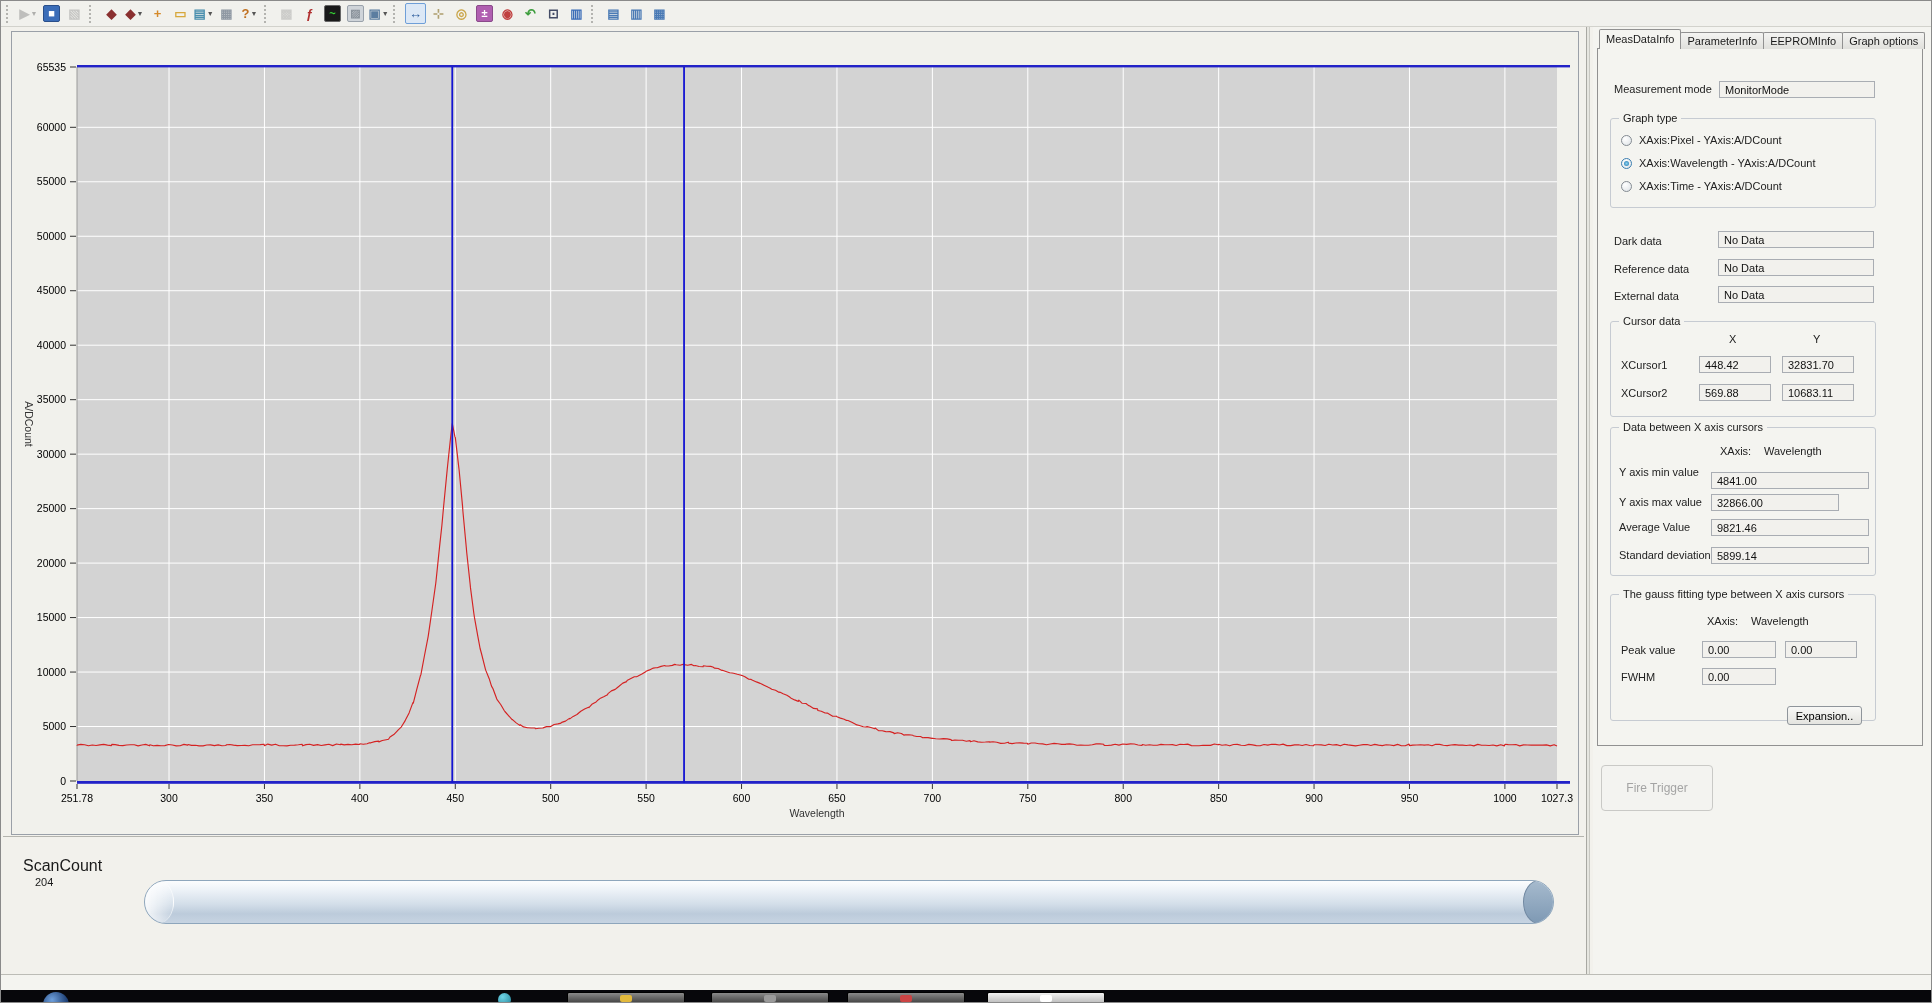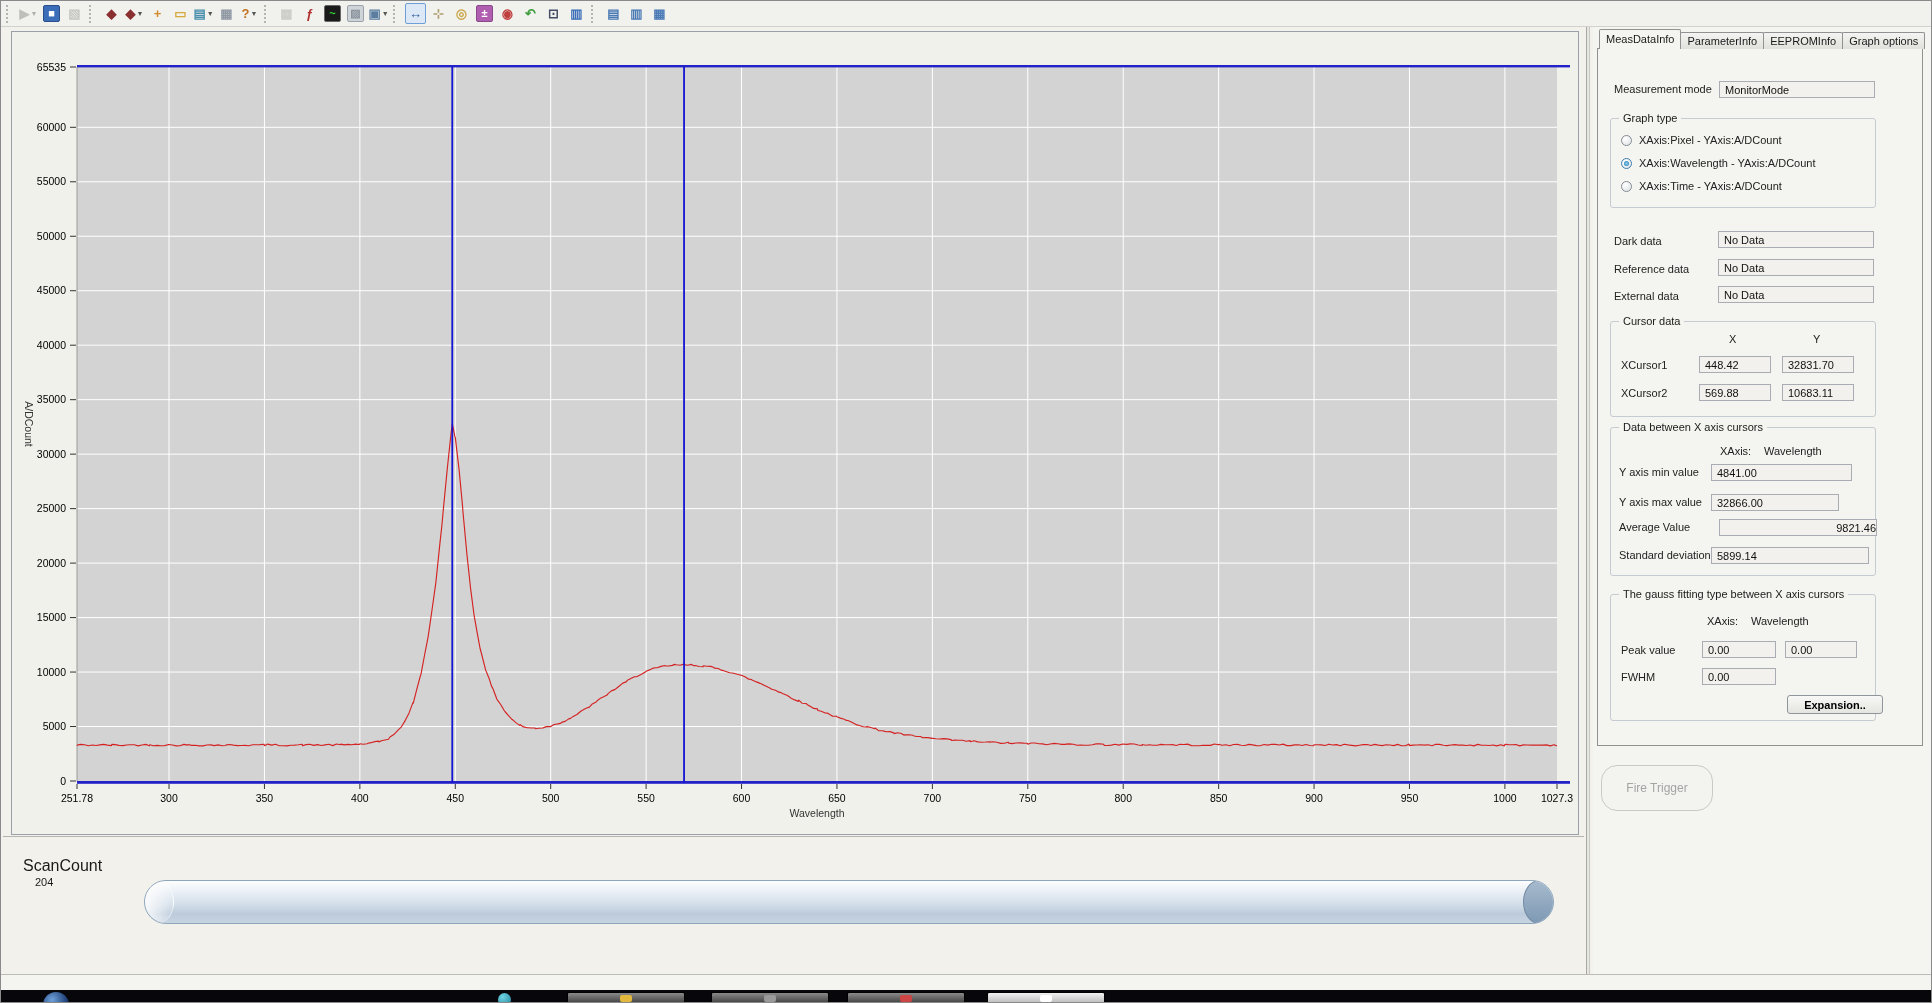--- a/index.html
+++ b/index.html
@@ -58,21 +58,21 @@
   .grp{position:absolute;border:1px solid #c6cbd2;border-radius:3px;box-sizing:border-box;}
   .leg{position:absolute;top:-7px;left:8px;background:#f4f4f0;padding:0 4px;font-size:11px;white-space:nowrap;}
   .radio{position:absolute;width:11px;height:11px;border-radius:50%;border:1px solid #848b92;
          background:radial-gradient(circle at 35% 30%,#ffffff,#dde2e6);box-sizing:border-box;}
   .radio.sel{border-color:#3c7fb1;}
   .radio.sel::after{content:"";position:absolute;left:2px;top:2px;width:5px;height:5px;border-radius:50%;
          background:radial-gradient(#8ad2f2,#1e72a8);}
   .btn{position:absolute;font-size:11px;font-family:"Liberation Sans",sans-serif;
        background:linear-gradient(#f8f8f6,#e4e4e0);border:1px solid #8f959b;border-radius:3px;}
   .fire-btn{position:absolute;left:8px;top:738px;width:112px;height:46px;font-size:12px;
-       color:#a4a4a4;background:#f3f3f0;border:1px solid #c9c9c6;border-radius:16px;font-family:"Liberation Sans",sans-serif;}
+       color:#a4a4a4;background:#f3f3f0;border:1px solid #c9c9c6;border-radius:4px;font-family:"Liberation Sans",sans-serif;}
 
   
   .status-strip{position:absolute;left:0;bottom:12px;width:100%;height:15px;background:#f4f4f0;border-top:1px solid #bcbcb6;}
   .taskbar{position:absolute;left:0;bottom:0;width:100%;height:12px;background:#07070b;overflow:hidden;}
   .orb{position:absolute;left:42px;top:2px;width:26px;height:26px;border-radius:50%;
        background:radial-gradient(circle at 35% 30%,#6fa0dc,#1d3f75 60%,#0c1c38);}
   .tray-icon{position:absolute;left:497px;top:3px;width:13px;height:13px;border-radius:50%;
        background:radial-gradient(circle at 35% 30%,#6fd4e6,#1e7f95);}
   .task-btn{position:absolute;top:2px;width:118px;height:24px;border:1px solid #000;border-radius:2px;
        background:linear-gradient(#8a8a8a,#4a4a4a 40%,#222);box-sizing:border-box;display:flex;justify-content:center;}
@@ -326,39 +326,39 @@
         <div class="lbl" style="left:10px;top:65px;">XCursor2</div>
         <div class="field" style="left:88px;top:62px;width:72px;">569.88</div>
         <div class="field" style="left:171px;top:62px;width:72px;">10683.11</div>
       </div>
 
       <div class="grp" style="left:12px;top:378px;width:266px;height:149px;">
         <span class="leg">Data between X axis cursors</span>
         <div class="lbl" style="left:109px;top:17px;">XAxis:</div>
         <div class="lbl" style="left:153px;top:17px;">Wavelength</div>
         <div class="lbl" style="left:8px;top:38px;">Y axis min value</div>
-        <div class="field" style="left:100px;top:36px;width:141px;">4841.00</div>
+        <div class="field" style="left:100px;top:44px;width:158px;">4841.00</div>
         <div class="lbl" style="left:8px;top:68px;">Y axis max value</div>
         <div class="field" style="left:100px;top:66px;width:128px;">32866.00</div>
         <div class="lbl" style="left:8px;top:93px;">Average Value</div>
-        <div class="field" style="left:108px;top:91px;width:158px;text-align:right;">9821.46</div>
+        <div class="field" style="left:100px;top:91px;width:158px;">9821.46</div>
         <div class="lbl" style="left:8px;top:121px;">Standard deviation</div>
         <div class="field" style="left:100px;top:119px;width:158px;">5899.14</div>
       </div>
 
       <div class="grp" style="left:12px;top:545px;width:266px;height:127px;">
         <span class="leg">The gauss fitting type between X axis cursors</span>
         <div class="lbl" style="left:96px;top:20px;">XAxis:</div>
         <div class="lbl" style="left:140px;top:20px;">Wavelength</div>
         <div class="lbl" style="left:10px;top:49px;">Peak value</div>
         <div class="field" style="left:91px;top:46px;width:74px;">0.00</div>
         <div class="field" style="left:174px;top:46px;width:72px;">0.00</div>
         <div class="lbl" style="left:10px;top:76px;">FWHM</div>
         <div class="field" style="left:91px;top:73px;width:74px;">0.00</div>
-        <button class="btn" style="left:176px;top:100px;width:96px;height:19px;font-weight:bold;">Expansion..</button>
+        <button class="btn" style="left:176px;top:111px;width:75px;height:19px;">Expansion..</button>
       </div>
     </div>
 
     <button class="fire-btn">Fire Trigger</button>
   </div>
 
   <div class="status-strip"></div>
   <div class="taskbar" id="taskbar">
       <div class="orb"></div>
       <div class="tray-icon"></div>

